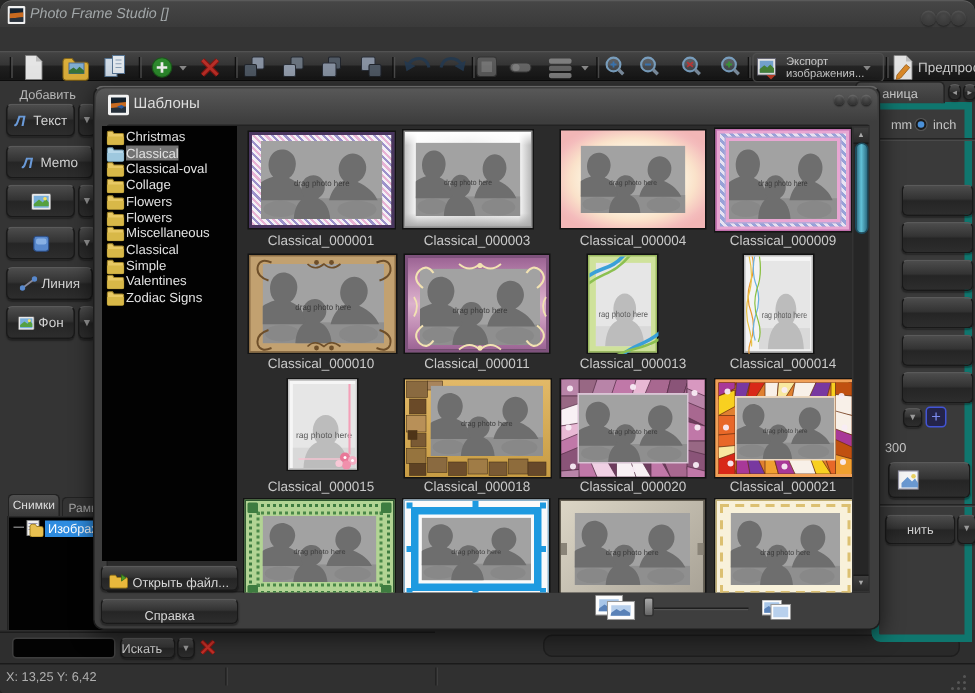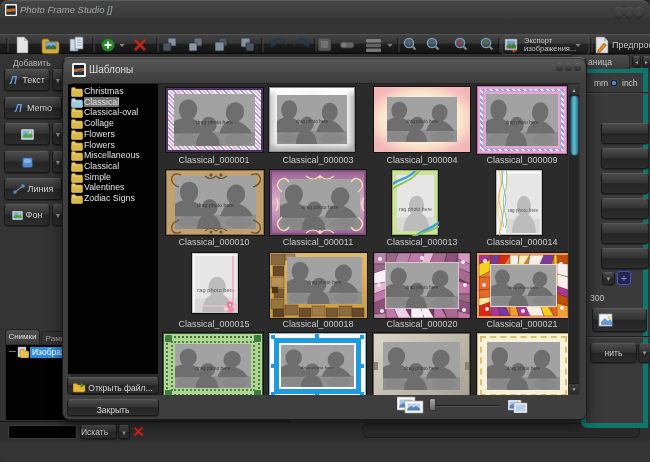--- a/index.html
+++ b/index.html
@@ -239,20 +239,35 @@
     <div style="position:absolute;left:362px;top:3px;width:278px;height:15px;background:#292929;border:1px solid #1e1e1e;border-radius:6px"></div>
     <div style="position:absolute;left:0;top:1px;width:290px;height:1px;background:#1c1c1c"></div>
     <div style="position:absolute;left:8px;top:5px;width:69px;height:14px;background:#030303;border:1px solid #3e3e3e;border-radius:3px"></div>
     <div class="btn" style="position:absolute;left:80px;top:5px;width:37px;height:14px;font-size:8.5px;color:#ccc;line-height:13px">Искать</div>
     <div class="btn" style="position:absolute;left:118px;top:5px;width:12px;height:14px;color:#999;font-size:6px;text-align:center;line-height:14px">▼</div>
     <svg style="position:absolute;left:132px;top:5px" width="13" height="13" viewBox="0 0 13 13">
         <path d="M2.5 2.5 l8 8 M10.5 2.5 l-8 8" stroke="#8a1410" stroke-width="3"></path>
         <path d="M2.5 2.5 l8 8 M10.5 2.5 l-8 8" stroke="#c43028" stroke-width="1.6"></path>
       </svg>
   </div>
+  <div id="statusbar">
+    <span class="s" style="left:4px">X: 13,25 Y: 6,42</span>
+    <div class="ssep" style="left:150px"></div>
+    <div class="ssep" style="left:290px"></div>
+    <svg style="position:absolute;left:630px;top:6px" width="16" height="12" viewBox="0 0 16 12">
+        <g fill="#555">
+          <circle cx="13" cy="2" r="1"></circle>
+          <circle cx="9" cy="6" r="1"></circle>
+          <circle cx="13" cy="6" r="1"></circle>
+          <circle cx="5" cy="10" r="1"></circle>
+          <circle cx="9" cy="10" r="1"></circle>
+          <circle cx="13" cy="10" r="1"></circle>
+        </g>
+      </svg>
+  </div>
   <div id="rp">
     <span style="position:absolute;left:8px;top:5px;font-size:8.5px;color:#c8c8c8">mm</span>
     <svg style="position:absolute;left:23px;top:5px" width="10" height="10" viewBox="0 0 10 10">
         <circle cx="5" cy="5" r="4" fill="#1a1a1a" stroke="#555" stroke-width=".8"></circle>
         <circle cx="5" cy="5" r="2.2" fill="#4a90d8"></circle>
       </svg>
     <span style="position:absolute;left:36px;top:5px;font-size:8.5px;color:#c8c8c8">inch</span>
     <div style="position:absolute;left:0;top:19px;width:66px;height:1px;background:#242424;box-shadow:0 1px 0 #4a4a4a"></div>
     <div class="btn rbtn" style="top:50px"></div>
     <div class="btn rbtn" style="top:75px"></div>
@@ -289,21 +304,21 @@
         </svg>
       <div class="dwb" style="left:492px"></div>
       <div class="dwb" style="left:501px"></div>
       <div class="dwb" style="left:510px"></div>
     </div>
     <div id="dlginner"></div>
     <div class="btn fbtn" style="top:319px"><svg width="13" height="11" viewBox="0 0 13 11" style="margin-right:2px">
           <path d="M0 2.5 Q0 1.5 1 1.5 L4 1.5 5 3 11 3 Q12 3 12 4 L12 9 Q12 10 11 10 L1 10 Q0 10 0 9 Z" fill="#e8b83c" stroke="#9a7818" stroke-width=".6"></path>
           <path d="M8 1 l3 2.2 -3 2.2 z" fill="#4a9a28" stroke="#2f6a14" stroke-width=".5"></path>
         </svg>Открыть файл...</div>
-    <div class="btn fbtn" style="top:341px">Закрыть</div>
+    <div class="btn fbtn" style="top:341px">Справка</div>
     <svg style="position:absolute;left:334px;top:338px" width="27" height="18" viewBox="0 0 27 18">
         <rect x="0" y="1" width="18" height="13" fill="#fdfdfd" stroke="#999" stroke-width=".7"></rect>
         <rect x="2.5" y="3.5" width="13" height="8" fill="#a8c6e8"></rect>
         <path d="M2.5 9.5 l3.5-2.5 2.5 1.5 2.5-2.5 4 3 v2.5 h-13z" fill="#5a82b8"></path>
         <rect x="8" y="5" width="18" height="12" fill="#fdfdfd" stroke="#999" stroke-width=".7"></rect>
         <rect x="10.5" y="7.5" width="13" height="7" fill="#b8d0ec"></rect>
         <path d="M10.5 12.5 l3.5-2.5 2.5 1.5 2.5-1.5 4 2.5 v2 h-13z" fill="#5a82b8"></path>
       </svg>
     <div style="position:absolute;left:368px;top:347px;width:68px;height:2px;background:#1e1e1e;border-bottom:1px solid #555"></div>
     <div style="position:absolute;left:366px;top:340px;width:7px;height:13px;background:linear-gradient(#aaa,#666);border:1px solid #333;border-radius:2px"></div>

